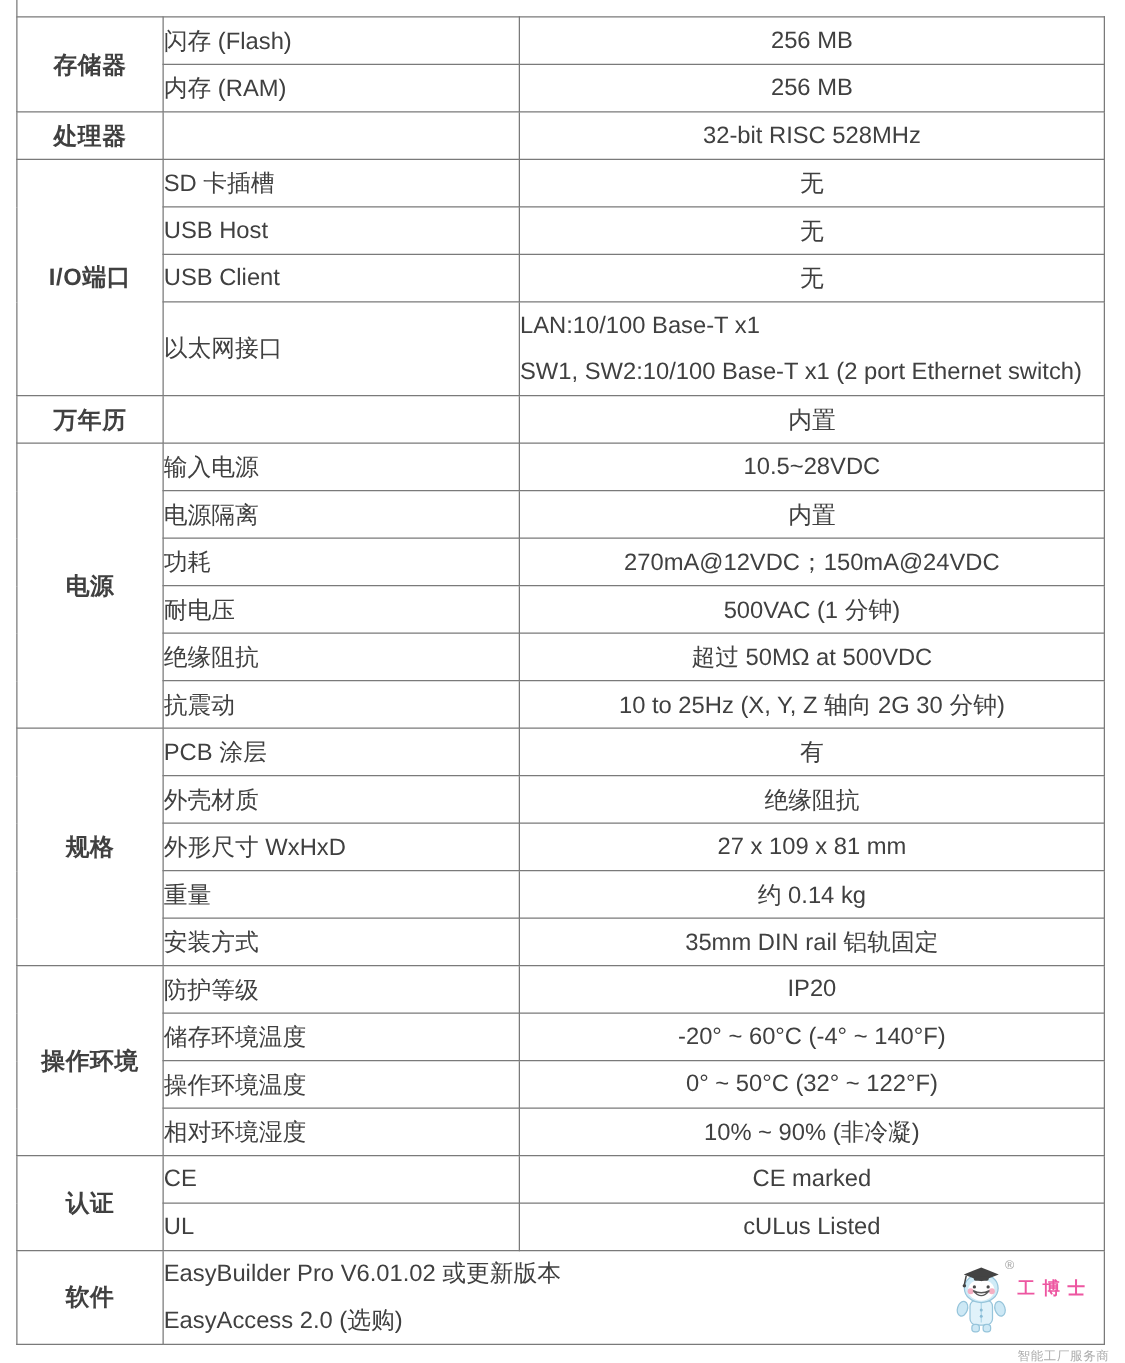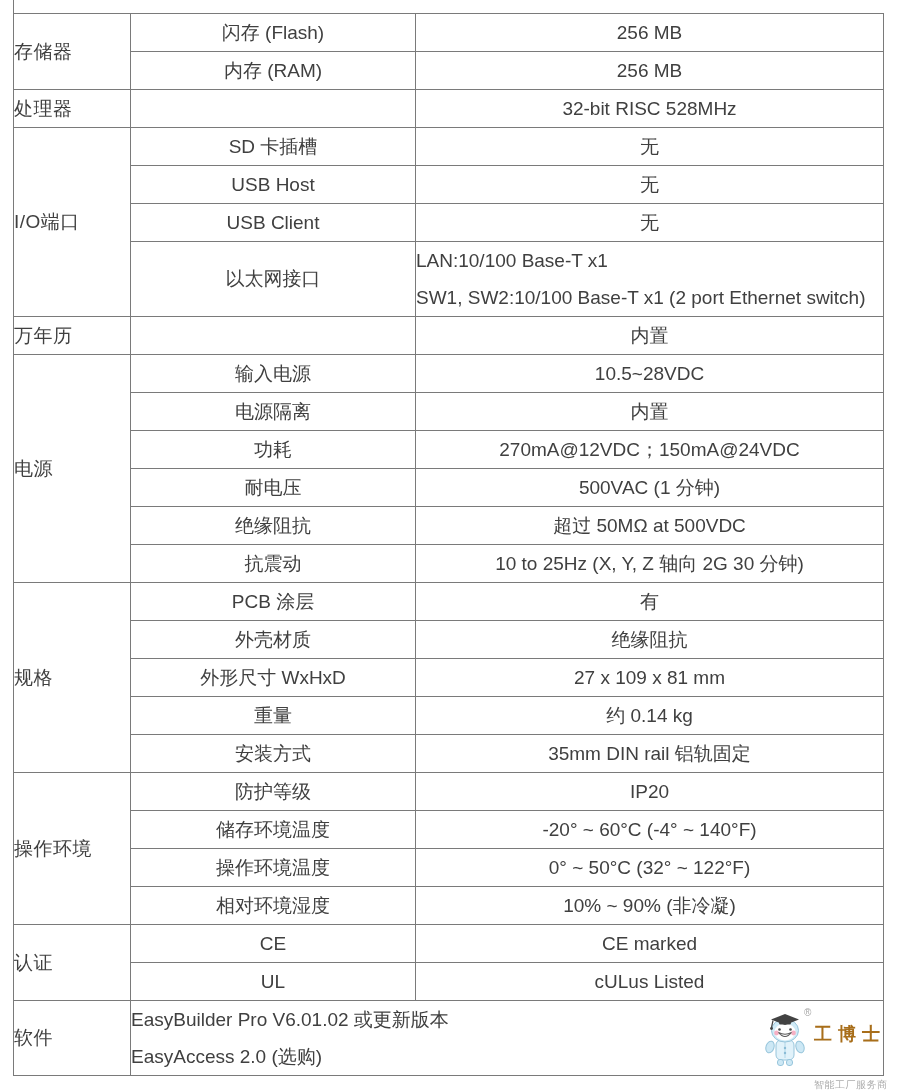--- a/index.html
+++ b/index.html
@@ -15,39 +15,39 @@
     position:absolute;left:13px;top:13px;width:870px;
     border-collapse:collapse;table-layout:fixed;
   }
   table.spec td{
     border:1px solid #7a7a7a;
     font-size:19px;color:#404040;
     height:37px;padding:0;vertical-align:middle;
     overflow:hidden;
   }
   col.c1{width:117px;} col.c2{width:285px;} col.c3{width:468px;}
-  td.cat{letter-spacing:0.5px;}
-  td.lbl{text-align:center;padding-left:9px;}
+  td.cat{text-align:center;letter-spacing:0.5px;font-weight:bold;}
+  td.lbl{text-align:left;padding-left:9px;}
   td.val{text-align:center;white-space:nowrap;}
   tr.tall{height:74px;}
   tr.tall2{height:75px;}
   td.lbl-top{vertical-align:top;padding-top:7px;}
   td.multival{font-size:18px;}
   .vline{line-height:37px;white-space:nowrap;text-align:left;}
   td.merged{text-align:center;padding-left:285px;font-size:18px;}
 
   
   .watermark{position:absolute;left:758px;top:995px;width:145px;height:92px;z-index:5;opacity:0.92;}
   .watermark > *{position:absolute;}
   .wm-mascot{left:6px;top:18px;}
   .wm-reg{left:46px;top:12px;font-size:10px;color:#9a9a9a;}
   .wm-brand{
-    left:56px;top:27px;font-size:18px;font-weight:bold;
+    left:56px;top:27px;font-size:14px;font-weight:bold;
     font-family:"Liberation Serif","DejaVu Serif",serif;
-    color:#a16207;letter-spacing:6px;white-space:nowrap;
+    color:#ec4899;letter-spacing:6px;white-space:nowrap;
   }
   .wm-tagline{left:56px;top:55px;font-size:10px;color:#a5a5a5;letter-spacing:0.5px;white-space:nowrap;margin-top:28px;}
   .wm-site{left:0;top:70px;font-size:14.5px;color:#9a9a9a;white-space:nowrap;margin-top:40px;}
 </style>
 </head>
 <body>
 
 <div class="top-stub"></div>
 
 <table class="spec">

